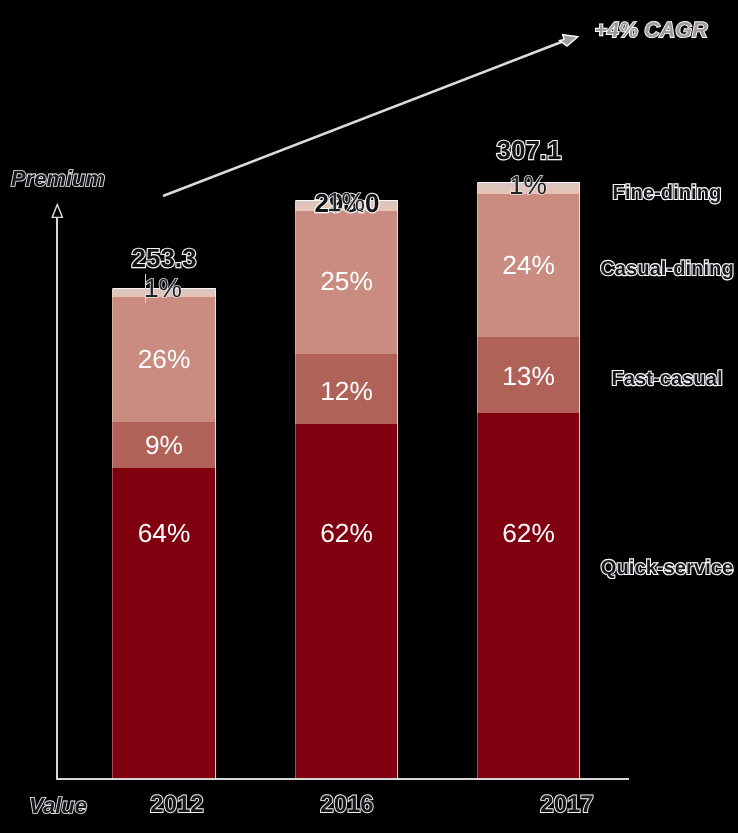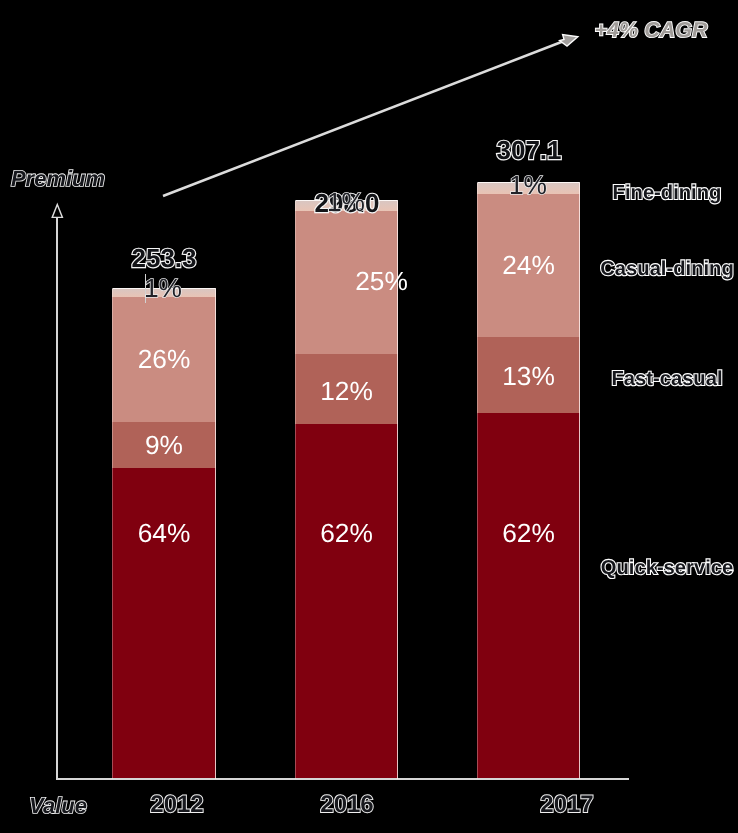--- a/index.html
+++ b/index.html
@@ -110,21 +110,21 @@
   <div class="wa callout" style="left:345.5px;top:202px;">
     <span class="stroke">1%</span>
     <span class="fill">1%</span>
   </div>
   <div class="wa callout" style="left:527.5px;top:185px;">
     <span class="stroke">1%</span>
     <span class="fill">1%</span>
   </div>
 
   <div class="plain" style="left:164px;top:359px;">26%</div>
-  <div class="plain" style="left:346.5px;top:281px;margin-left:35px;">25%</div>
+  <div class="plain" style="left:346.5px;top:281px;">25%</div>
   <div class="plain" style="left:528.5px;top:265px;">24%</div>
 
   <div class="plain" style="left:164px;top:445px;">9%</div>
   <div class="plain" style="left:346.5px;top:391px;">12%</div>
   <div class="plain" style="left:528.5px;top:376px;">13%</div>
 
   <div class="plain" style="left:164px;top:533px;">64%</div>
   <div class="plain" style="left:346.5px;top:533px;">62%</div>
   <div class="plain" style="left:528.5px;top:533px;">62%</div>
 

